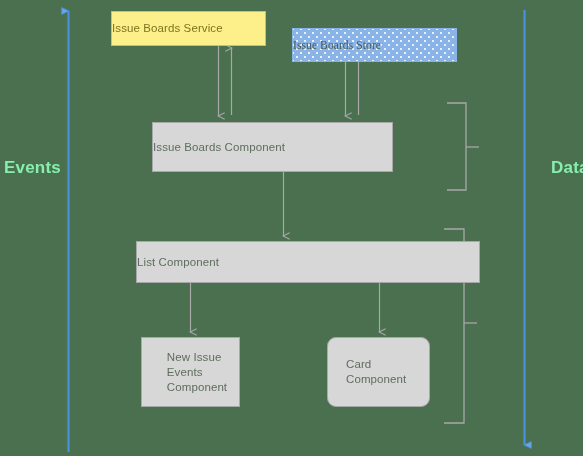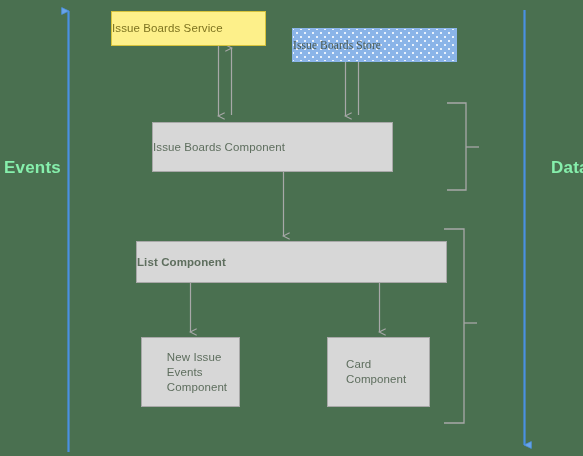--- a/index.html
+++ b/index.html
@@ -59,20 +59,21 @@
     border: 1px solid #a8a8a8;
     color: #5e6e5e;
   }
   .node-leaf {
     justify-content: flex-start;
     text-align: left;
     padding-left: 13px;
   }
   .node-leaf.indented {
     padding-left: 18px;
+    border-radius: 9px;
   }
 
   
   .axis-label {
     position: absolute;
     font-size: 17px;
     font-weight: bold;
     color: #86efac;
     white-space: nowrap;
     letter-spacing: 0.2px;
@@ -148,21 +149,21 @@
   </div>
 
   <div class="node node-store" style="left:292px; top:28px; width:165px; height:34px;font-family:Liberation Serif, serif;">
     <span>Issue Boards Store</span>
   </div>
 
   <div class="node node-component" style="left:152px; top:122px; width:241px; height:50px;">
     <span>Issue Boards Component</span>
   </div>
 
-  <div class="node node-component" style="left:136px; top:241px; width:311px; height:42px;font-weight:bold;">
+  <div class="node node-component" style="left:136px; top:241px; width:344px; height:42px;">
     <span>List Component</span>
   </div>
 
   <div class="node node-component node-leaf" style="left:141px; top:337px; width:99px; height:70px;justify-content:center;">
     <span>
       <span>New Issue</span><br>
       <span>Events</span><br>
       <span>Component</span>
     </span>
   </div>

